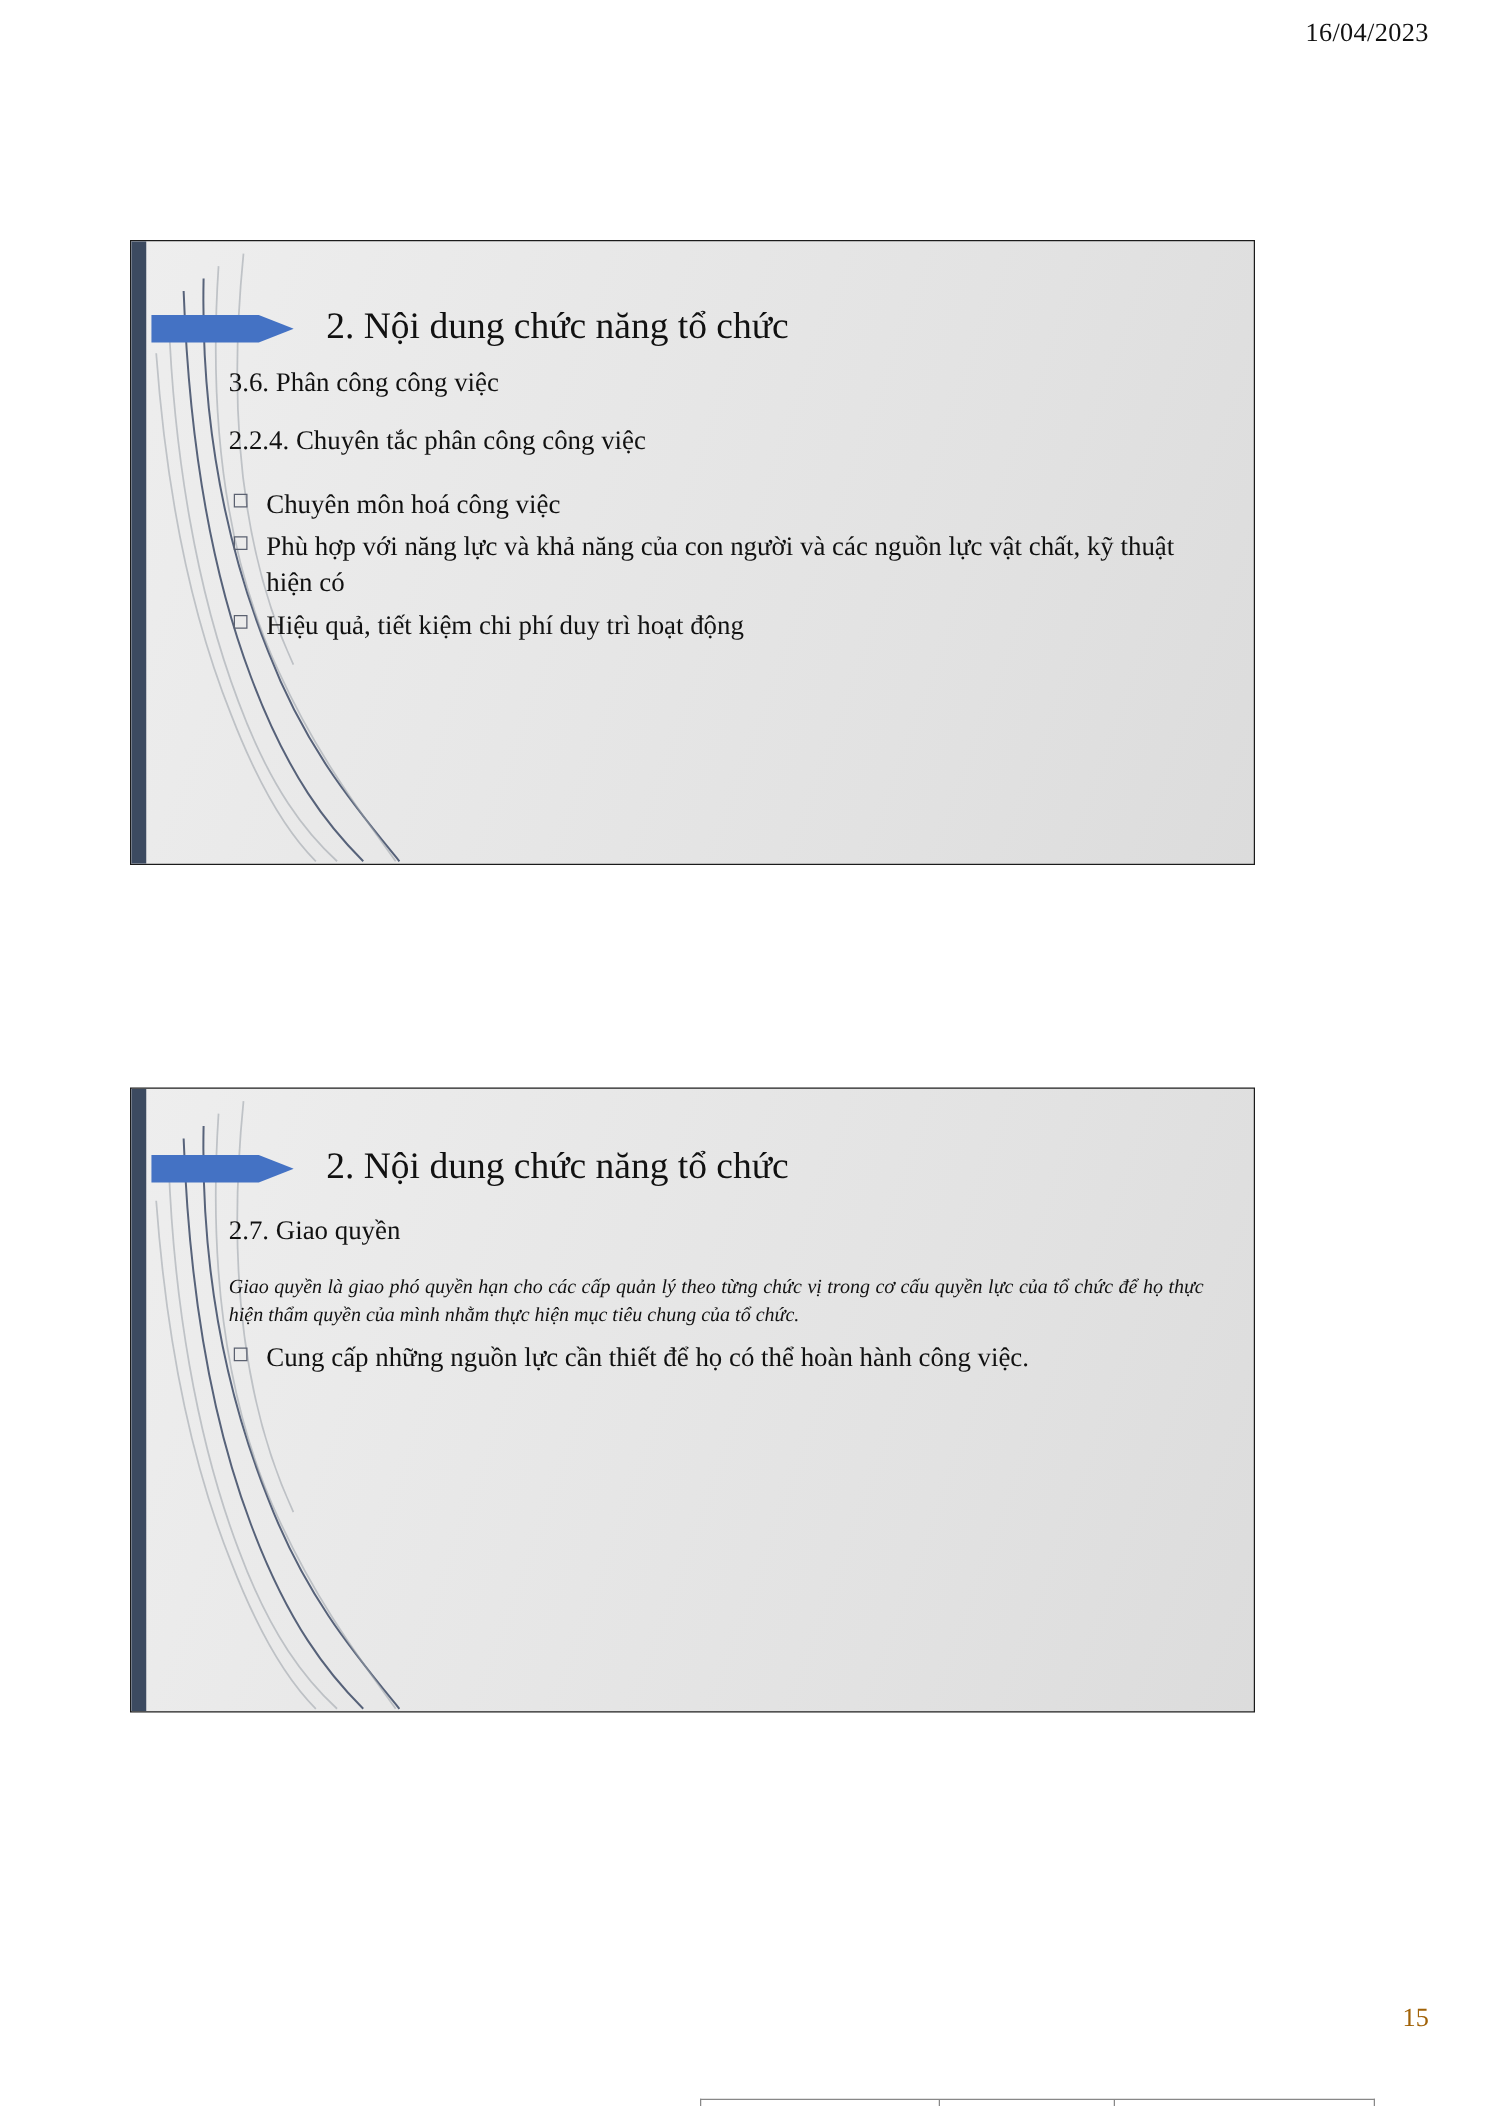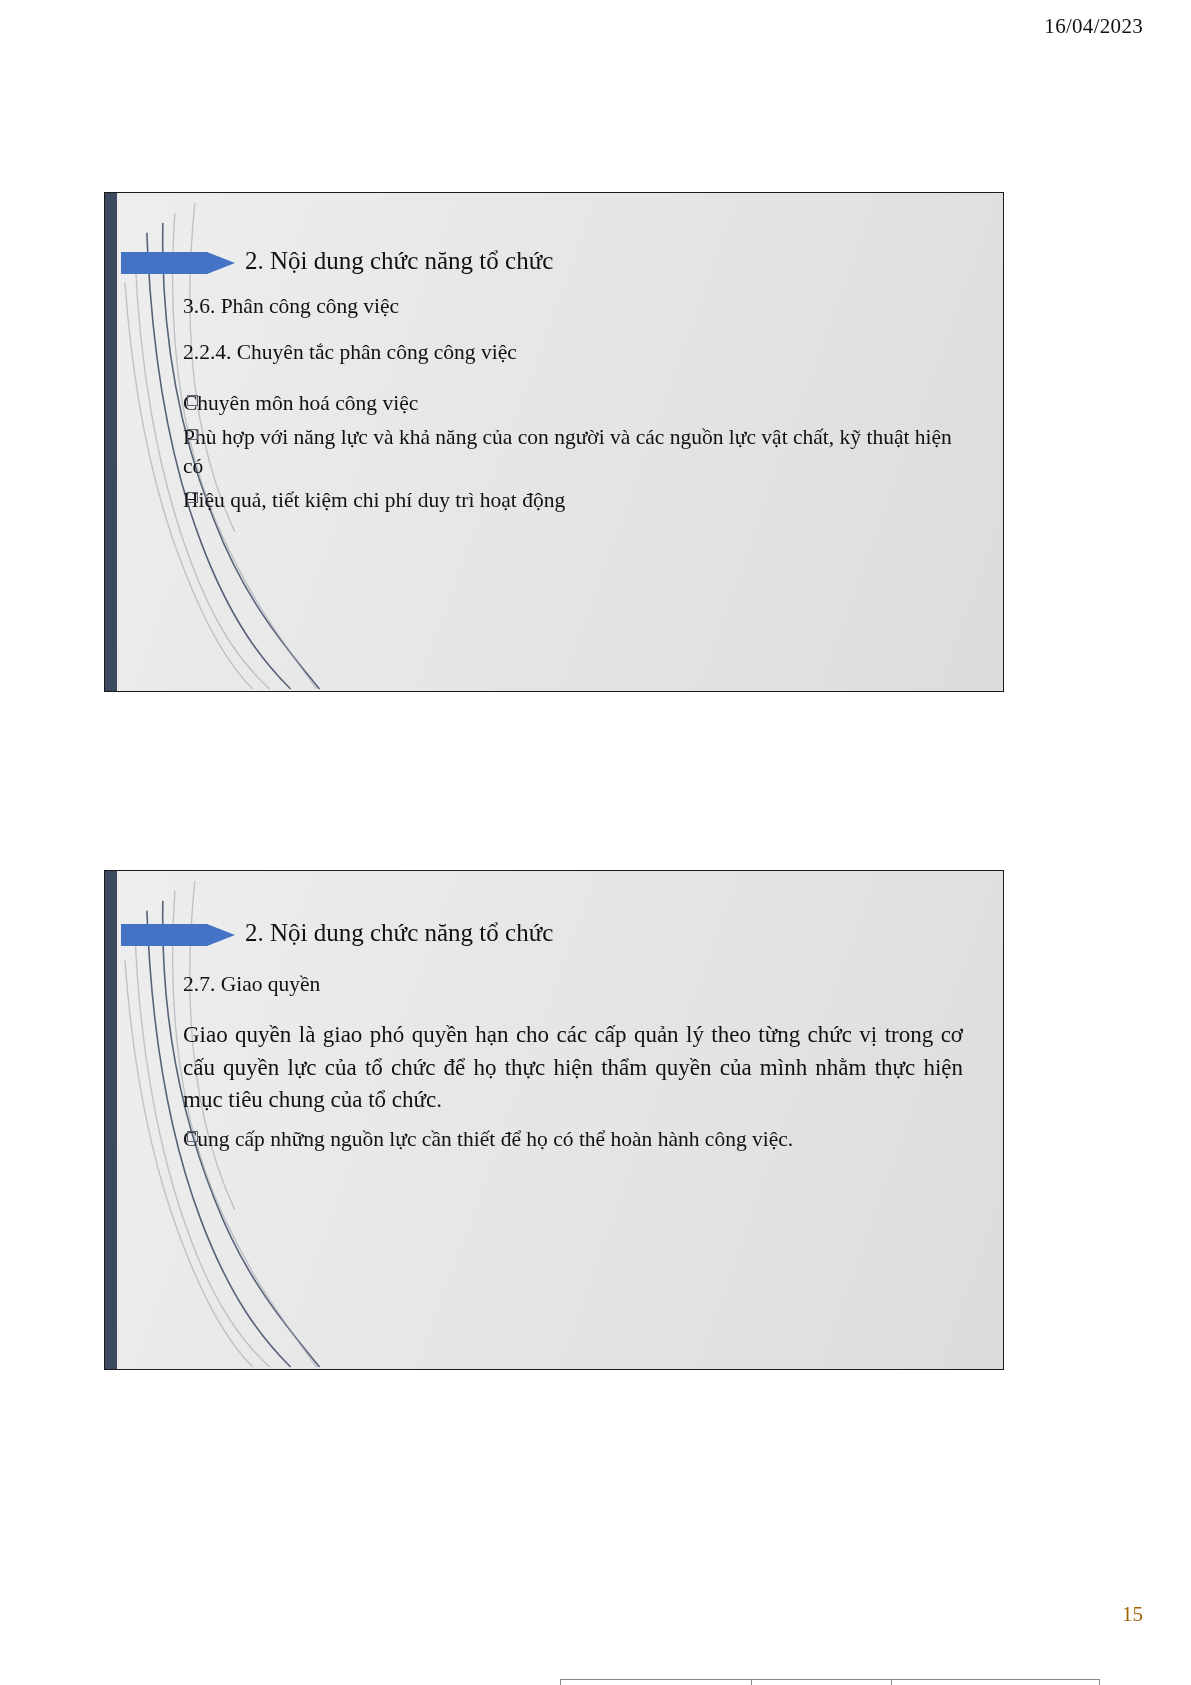--- a/index.html
+++ b/index.html
@@ -71,23 +71,23 @@
     position: absolute;
     left: 16px;
     top: 6px;
     width: 114px;
     height: 32px;
   }
   .arrow-shape svg { display: block; }
 
   .slide-title {
     position: absolute;
-    left: 140px;
-    top: 0;
-    font-size: 25px;
+    left: 156px;
+    top: 0;
+    font-size: 30px;
     color: #111;
     white-space: nowrap;
     line-height: 40px;
   }
 
   .body-block {
     position: absolute;
     left: 78px;
     right: 40px;
     color: #111;
@@ -102,38 +102,40 @@
   }
   .sub-head.second { margin-bottom: 22px; }
 
   .bullet-list {
     list-style: none;
     margin: 0;
     padding: 0;
   }
   .bullet-item {
     position: relative;
+    padding-left: 30px;
     font-size: 21.5px;
     line-height: 1.38;
     margin-bottom: 4px;
   }
   .bullet-box {
     position: absolute;
     left: 4px;
     top: 6px;
     width: 11px;
     height: 11px;
     border: 1px solid #5b6170;
     box-sizing: border-box;
   }
   .para {
-    font-size: 23px;
+    font-size: 16px;
     line-height: 1.42;
     text-align: justify;
     margin-bottom: 8px;
+    font-style: italic;
   }
 
   #slide-2 .bullet-item { margin-bottom: 2px; }
   #slide-2 .sub-head { margin-bottom: 20px; }
 
   .bottom-crop {
     position: absolute;
     left: 560px;
     bottom: 0;
     width: 540px;

